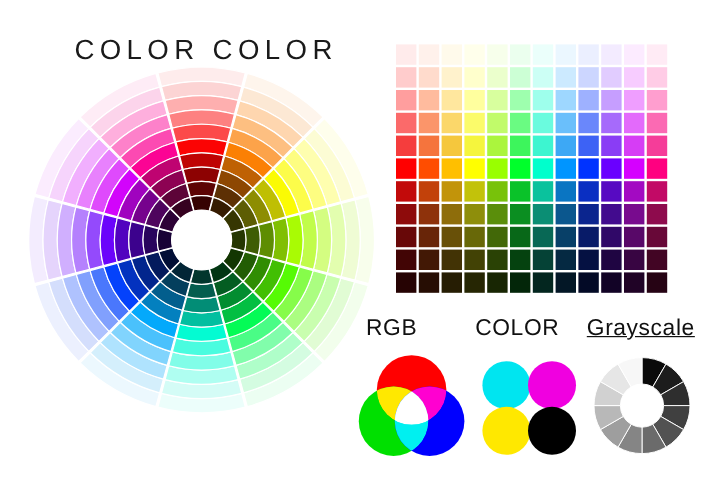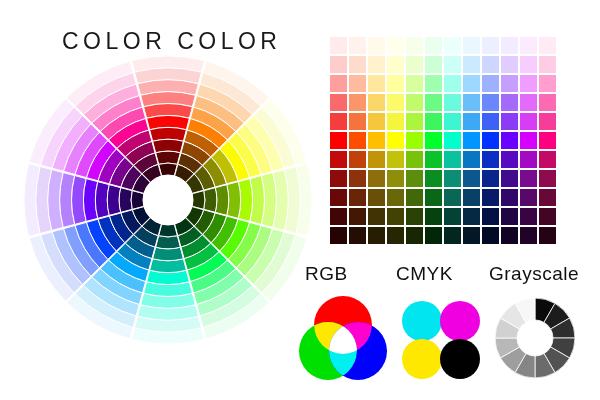--- a/index.html
+++ b/index.html
@@ -47,21 +47,21 @@
     position: absolute;
     font-size: 19px;
     font-weight: 400;
     letter-spacing: 0.5px;
     color: #111111;
     white-space: nowrap;
     font-family: "Liberation Sans", sans-serif;
   }
   #rgb-label  { left: 305px; top: 263px; }
   #cmyk-label { left: 396px; top: 263px; }
-  #gray-label { left: 489px; top: 263px; }
+  #gray-label { left: 489px; top: 263px; text-decoration: underline; }
 
   #rgb-diagram   { position: absolute; left: 297px; top: 294px; }
   #cmyk-diagram  { position: absolute; left: 398px; top: 297px; }
   #grayscale-diagram { position: absolute; left: 491px; top: 294px; }
 </style>
 </head>
 <body>
 
 <div id="page-title">COLOR COLOR</div>
 
@@ -318,21 +318,21 @@
     <div class="swatch" style="background: rgb(3, 38, 9);"></div>
     <div class="swatch" style="background: rgb(3, 38, 31);"></div>
     <div class="swatch" style="background: rgb(3, 23, 38);"></div>
     <div class="swatch" style="background: rgb(3, 10, 38);"></div>
     <div class="swatch" style="background: rgb(18, 3, 38);"></div>
     <div class="swatch" style="background: rgb(32, 3, 38);"></div>
     <div class="swatch" style="background: rgb(38, 3, 20);"></div>
   </div>
 
 <div class="model-label" id="rgb-label">RGB</div>
-<div class="model-label" id="cmyk-label">CMYK</div>
+<div class="model-label" id="cmyk-label">COLOR</div>
 <div class="model-label" id="gray-label">Grayscale</div>
 
 <svg id="rgb-diagram" width="92" height="88" viewBox="0 0 92 88" aria-hidden="true">
     <defs>
       <clipPath id="cr">
         <circle cx="46" cy="31" r="29"></circle>
       </clipPath>
       <clipPath id="cg">
         <circle cx="31" cy="57" r="29"></circle>
       </clipPath>

